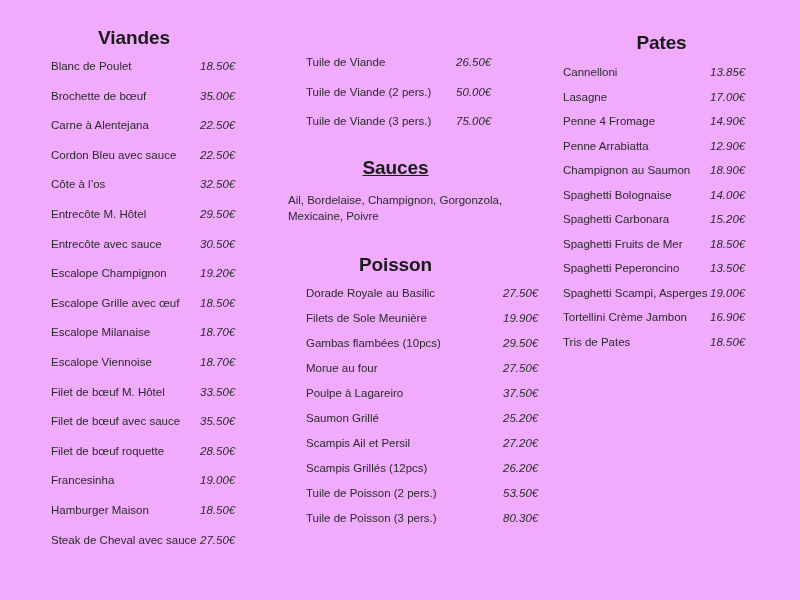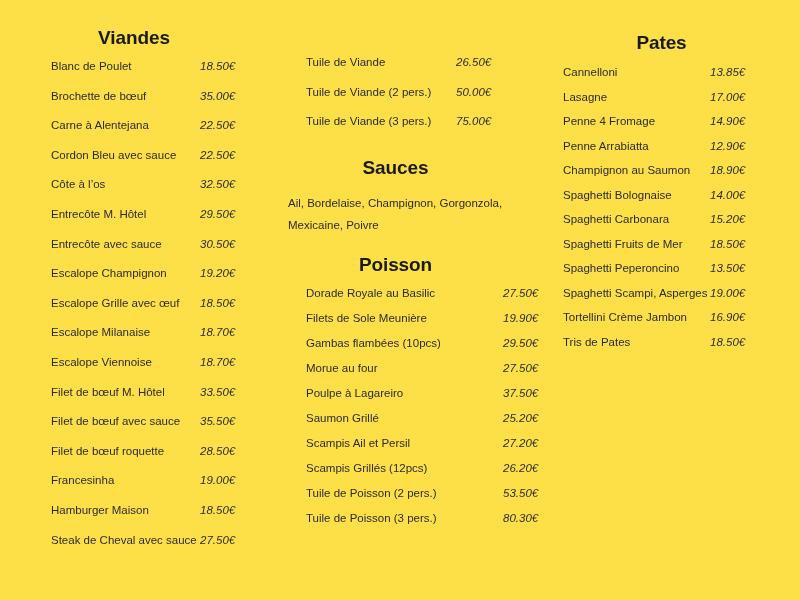--- a/index.html
+++ b/index.html
@@ -12,21 +12,21 @@
     height: 600px;
     position: relative;
     overflow: hidden;
     font-family: "Liberation Sans", sans-serif;
     color: #231f20;
   }
 
   .page {
     position: absolute;
     inset: 0;
-    background: #fde047;
+    background: #f0abfc;
   }
 
   .column {
     position: absolute;
     top: 0;
   }
 
   
   #col-viandes  { left: 0px;   width: 268px; }
   #col-center   { left: 268px; width: 255px; }
@@ -63,30 +63,30 @@
   #col-viandes .section-title { margin-top: 27px; }
   #col-viandes .items { margin-top: 11px; padding-left: 33px; }
   #col-viandes .item-row { height: 29.6px; }
   #col-viandes .item-name { width: 149px; }
 
   
   #col-center .tuile-list { margin-top: 56px; padding-left: 20px; }
   #col-center .tuile-list .item-row { height: 29.5px; }
   #col-center .tuile-list .item-name { width: 150px; }
 
-  #col-center .sauces-title { margin-top: 12px; }
+  #col-center .sauces-title { margin-top: 12px; text-decoration: underline; }
   .sauces-text {
     margin: 13px 0 0 0;
     padding: 0 18px 0 20px;
     font-size: 11.5px;
-    line-height: 22px;
+    line-height: 16px;
     color: #2b2b2b;
   }
 
-  #col-center .poisson-title { margin-top: 18px; }
+  #col-center .poisson-title { margin-top: 30px; }
   #col-center .poisson-list { margin-top: 11px; padding-left: 20px; }
   #col-center .poisson-list .item-row { height: 25.1px; gap: 47px; }
   #col-center .poisson-list .item-name { width: 150px; }
 
   
   #col-pates .section-title { margin-top: 32px; }
   #col-pates .items { margin-top: 12px; padding-left: 22px; }
   #col-pates .item-row { height: 24.5px; }
   #col-pates .item-name { width: 147px; }
 </style>

